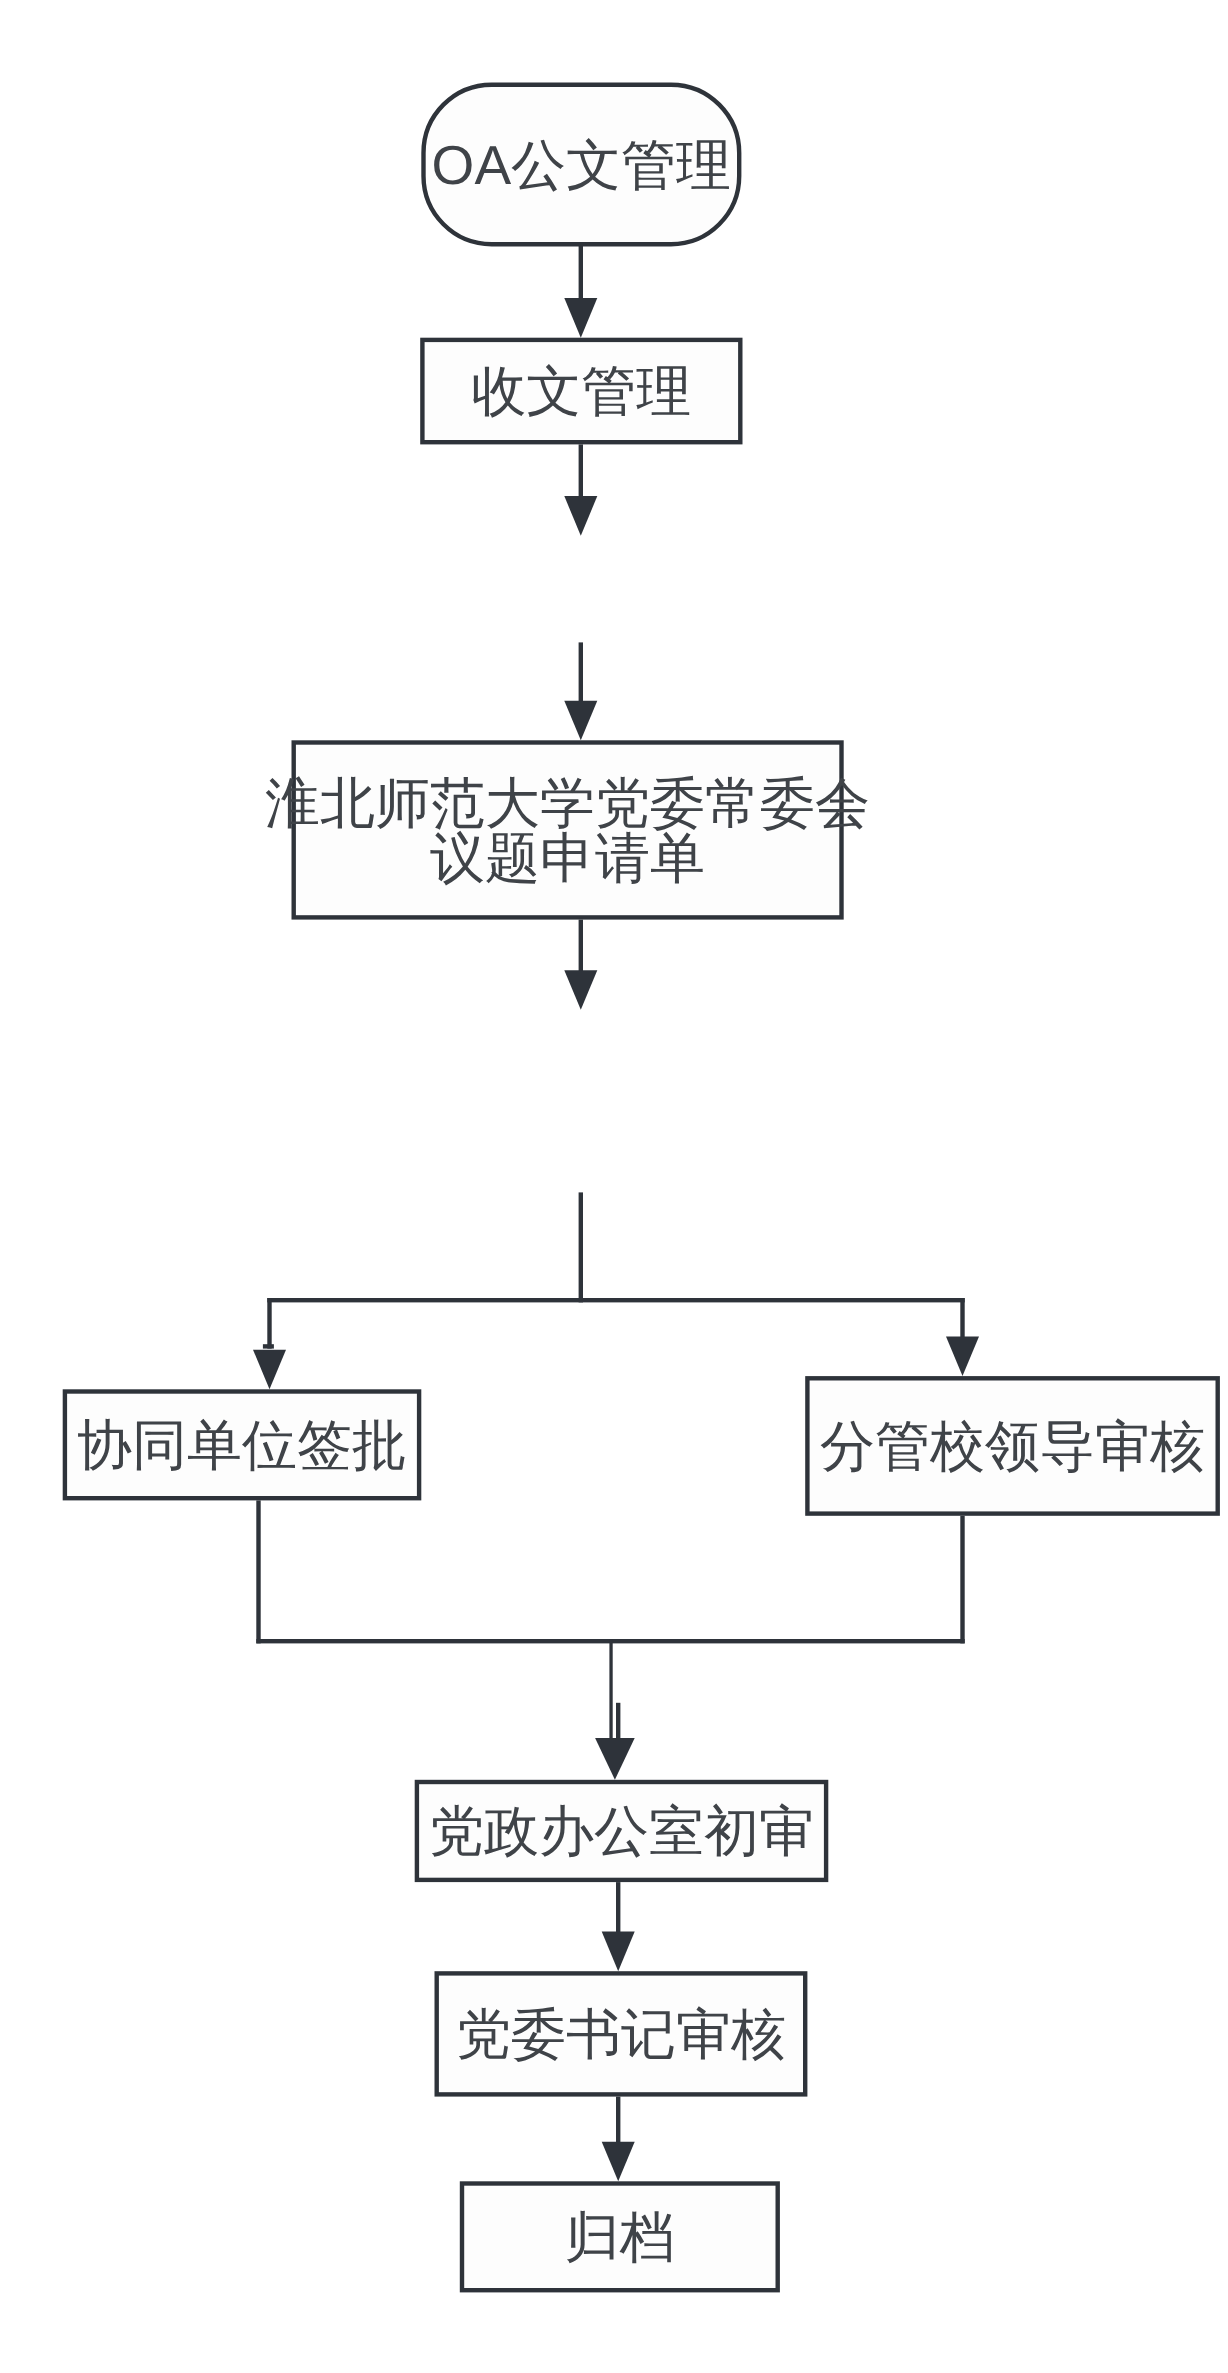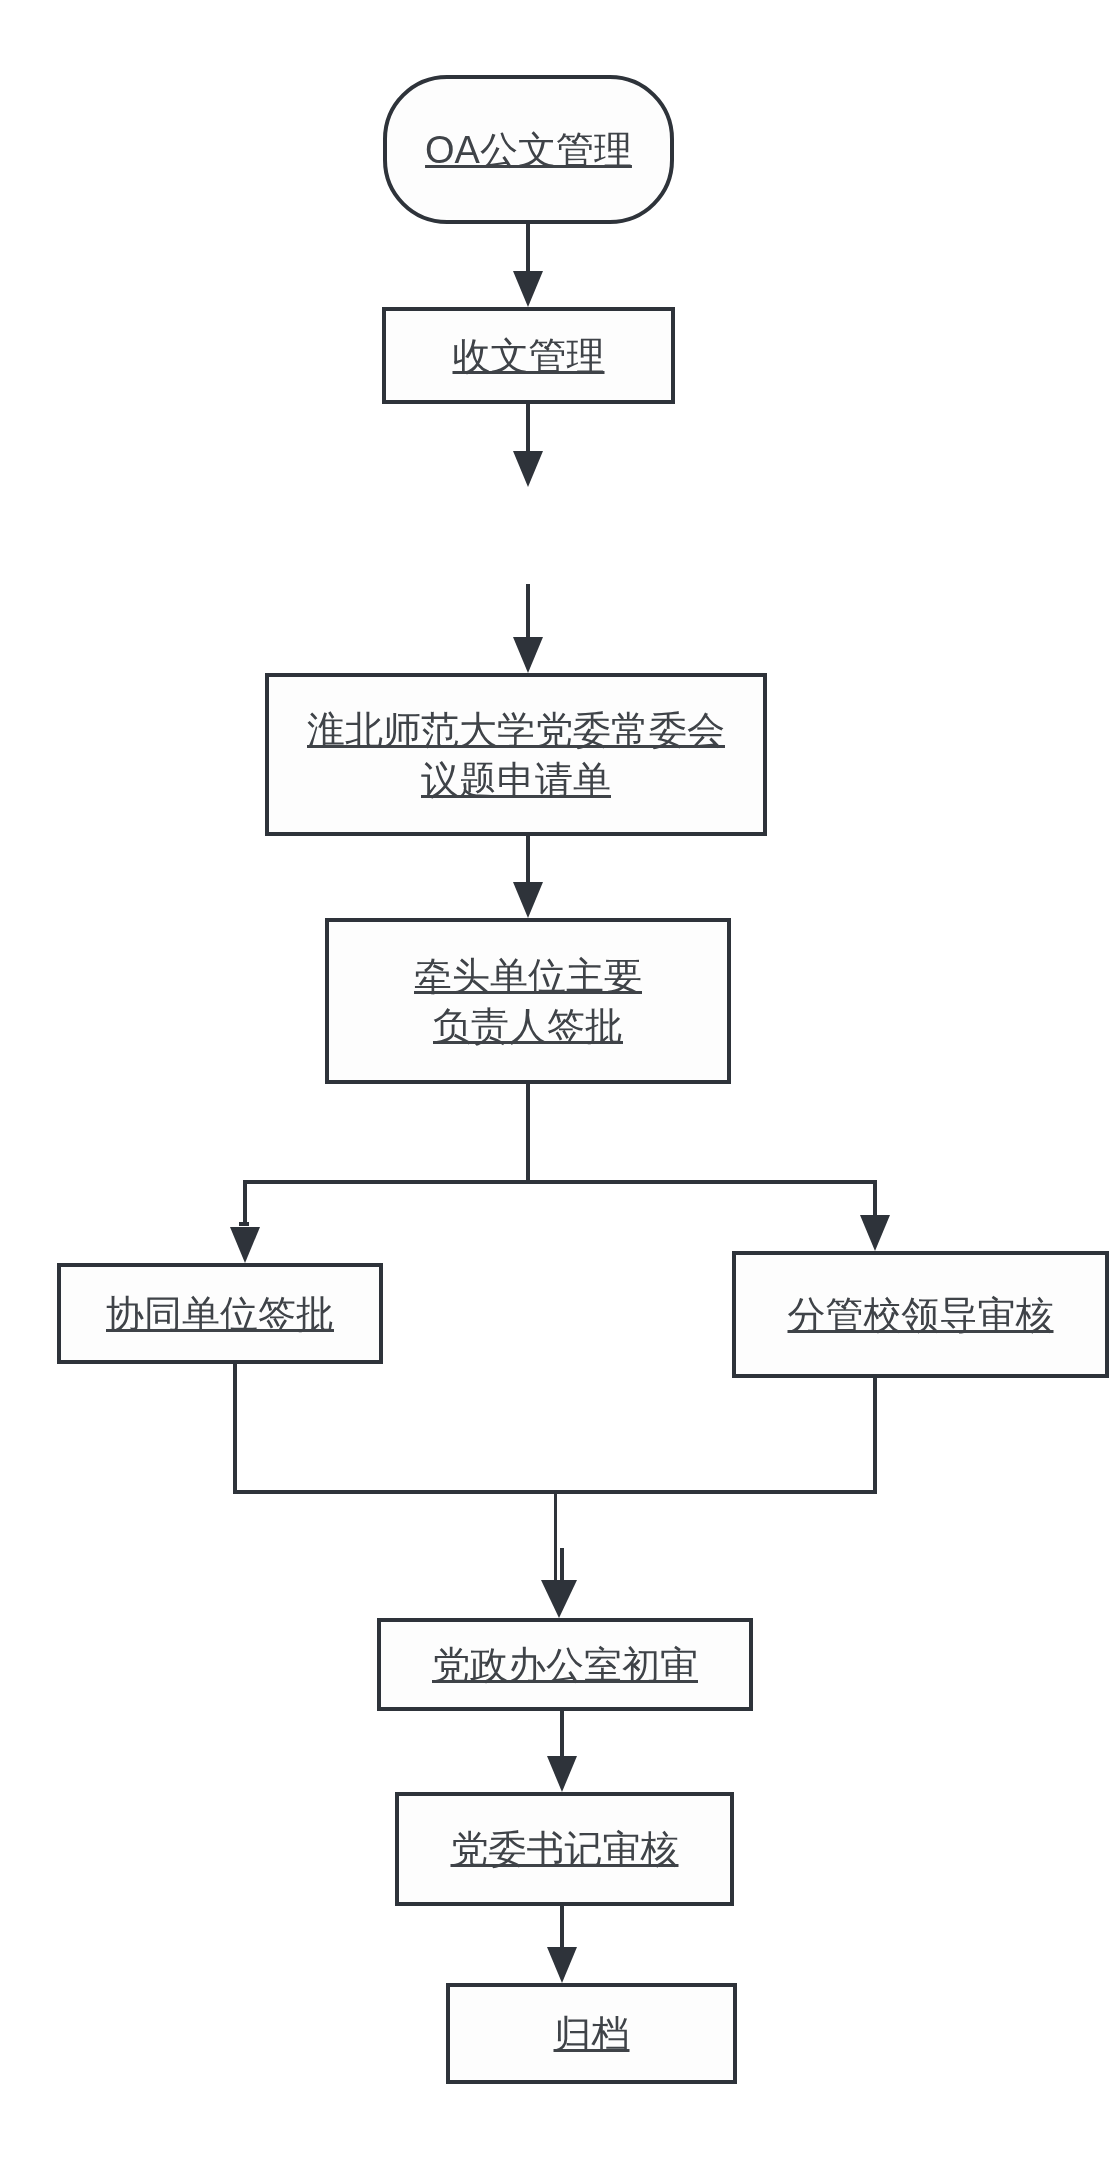--- a/index.html
+++ b/index.html
@@ -17,41 +17,40 @@
     background: var(--bg);
     font-family: "Liberation Sans", "DejaVu Sans", sans-serif;
     overflow: hidden;
   }
   .node {
     position: absolute;
     box-sizing: border-box;
     border: 4px solid var(--stroke);
     background: var(--node_fill);
     color: var(--text);
-    font-size: 38px;
+    font-size: 50px;
     display: flex;
     flex-direction: column;
     align-items: center;
     justify-content: center;
     text-align: center;
-    text-decoration: underline;
   }
   .node span { display: block; line-height: 50px; white-space: nowrap; }
   .stadium { border-radius: 64px; }
   
   .n0 { left: 383px; top: 75px;   width: 291px; height: 149px; }
   .n1 { left: 382px; top: 307px;  width: 293px; height: 97px;  }
   .n2 { left: 382px; top: 487px;  width: 291px; height: 97px;  }
   .n3 { left: 265px; top: 673px;  width: 502px; height: 163px; }
   .n4 { left: 325px; top: 918px;  width: 406px; height: 166px; }
   .n5 { left: 57px;  top: 1263px; width: 326px; height: 101px; }
   .n6 { left: 708px; top: 1251px; width: 377px; height: 127px; margin-left: 24px; }
   .n7 { left: 377px; top: 1618px; width: 376px; height: 93px;  }
   .n8 { left: 395px; top: 1792px; width: 339px; height: 114px; }
-  .n9 { left: 418px; top: 1983px; width: 291px; height: 101px; margin-left: 28px; }
+  .n9 { left: 418px; top: 1983px; width: 291px; height: 101px; }
   
   .seg { position: absolute; background: var(--stroke); }
   .v { width: 4px; }
   .h { height: 4px; }
   .thin { width: 3px; }
   
   .arr {
     position: absolute;
     width: 0; height: 0;
     border-left: 15px solid transparent;
@@ -76,24 +75,20 @@
   <div class="node n1">
     <span>收文管理</span>
   </div>
 
 
   <div class="node n3">
     <span>淮北师范大学党委常委会</span>
     <span>议题申请单</span>
   </div>
 
-  <div class="node n4">
-    <span>牵头单位主要</span>
-    <span>负责人签批</span>
-  </div>
 
   <div class="node n5">
     <span>协同单位签批</span>
   </div>
 
   <div class="node n6">
     <span>分管校领导审核</span>
   </div>
 
   <div class="node n7">

